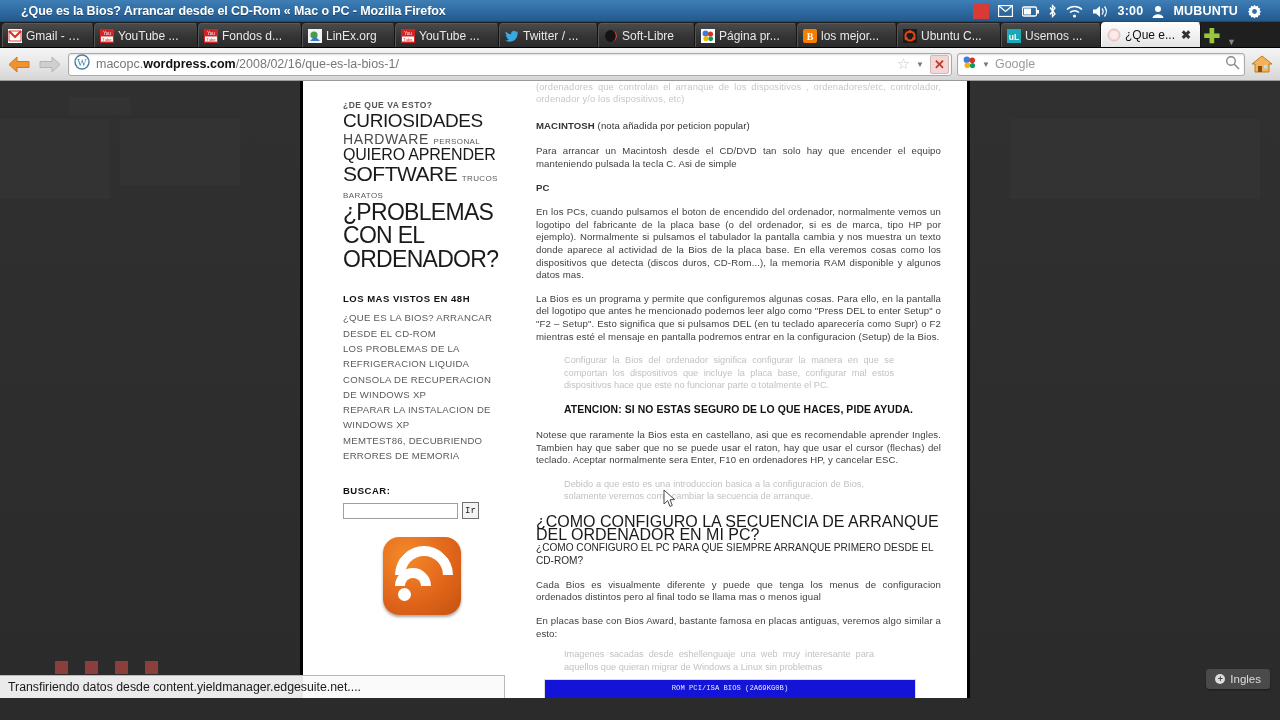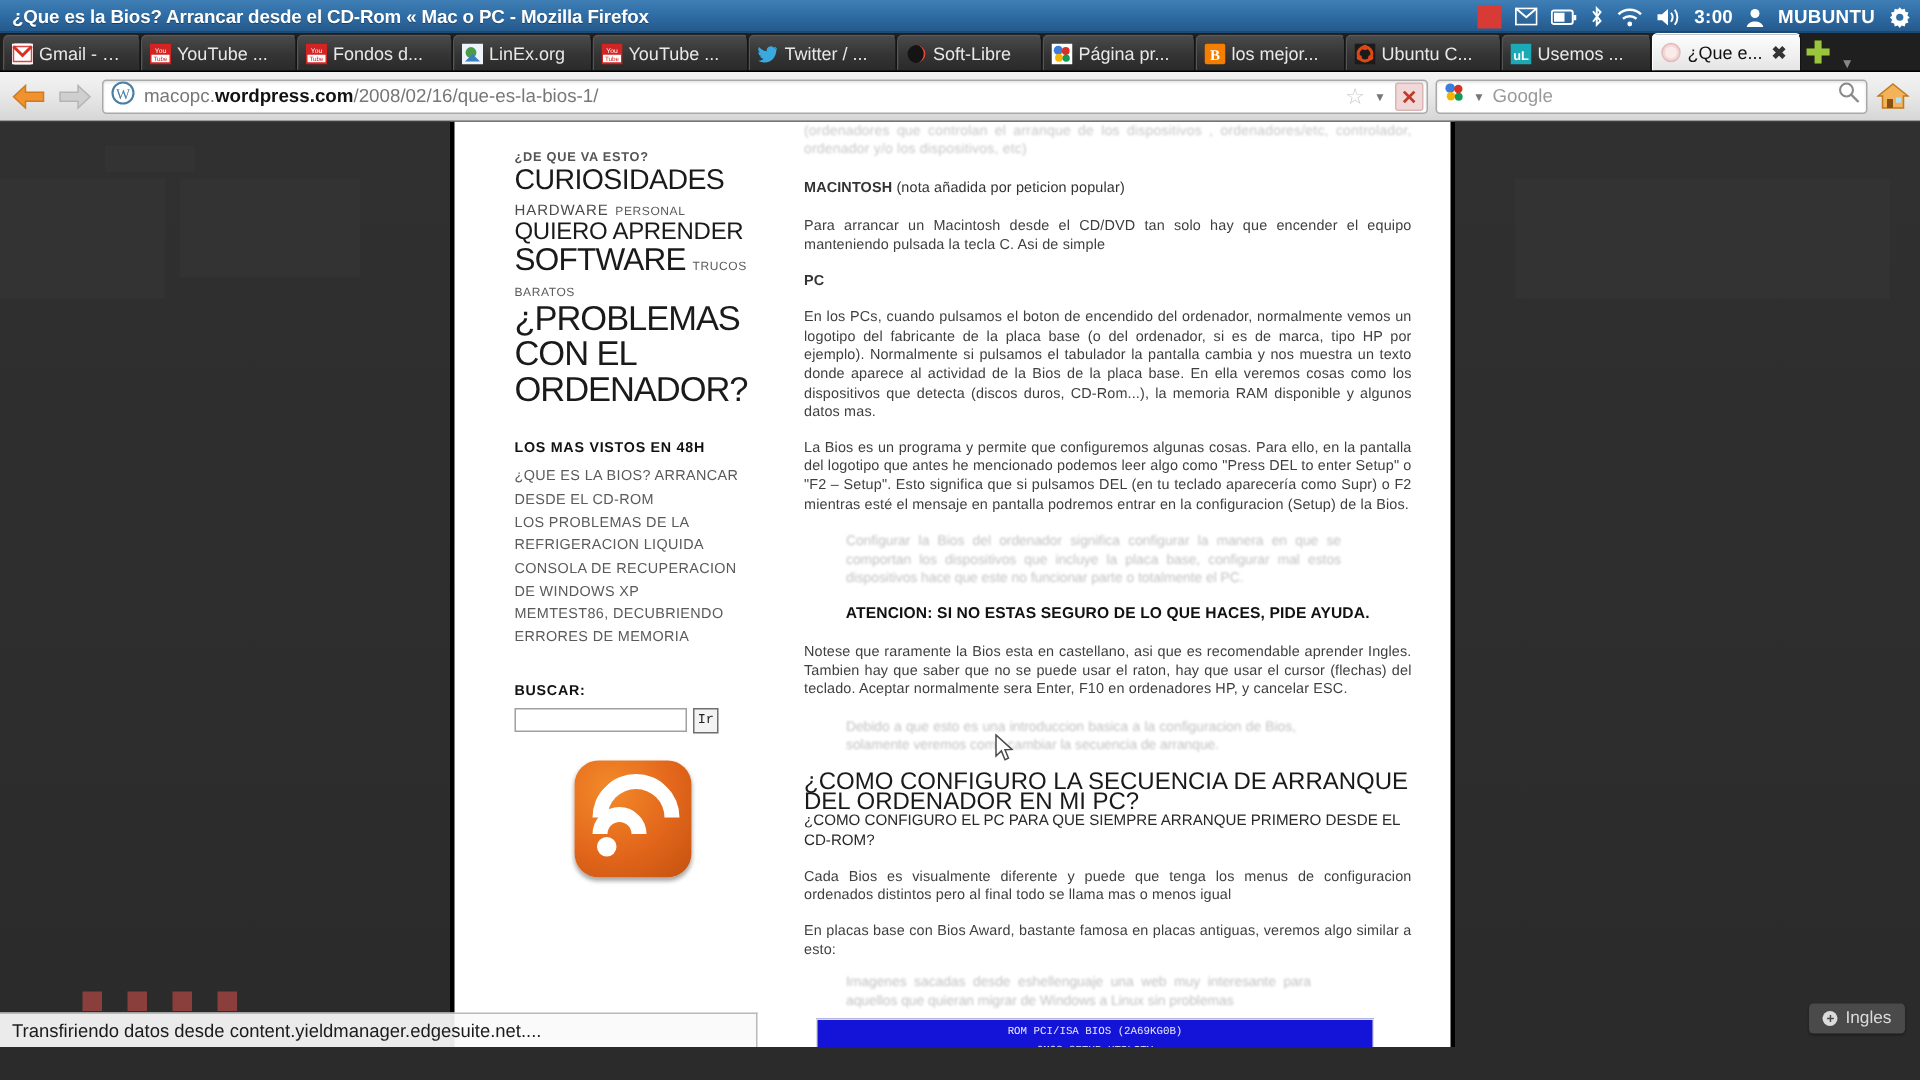--- a/index.html
+++ b/index.html
@@ -13,22 +13,22 @@
   
   #titlebar {
     height: 22px; width: 1280px;
     background: linear-gradient(to bottom, #3f7fb5 0%, #2f6ea6 45%, #25598b 100%);
     display: flex; align-items: center;
     color: #ffffff;
     font-size: 12.5px; font-weight: bold;
     position: relative;
     border-bottom: 1px solid #1d4b77;
   }
-  #titlebar .title { padding-left: 8px; letter-spacing: -0.1px; text-shadow: 0 1px 0 rgba(0,0,0,.35); }
-  #tray { position: absolute; right: 6px; top: 0; height: 22px; display: flex; align-items: center; gap: 9px; }
+  #titlebar .title { padding-left: 21px; letter-spacing: -0.1px; text-shadow: 0 1px 0 rgba(0,0,0,.35); }
+  #tray { position: absolute; right: 18px; top: 0; height: 22px; display: flex; align-items: center; gap: 9px; }
   #tray .tray-item { display: flex; align-items: center; color: #fff; font-size: 12px; }
   .redsq { width: 16px; height: 15px; background: #d83a35; }
   .clock { font-size: 12.5px; font-weight: bold; color: #fff; letter-spacing: .2px; }
   .username { font-size: 12.5px; font-weight: bold; color: #fff; letter-spacing: .2px; }
 
   
   #tabbar {
     height: 26px; width: 1280px; background: #1f1f1f;
     display: flex; align-items: flex-end;
     padding-left: 2px;
@@ -111,21 +111,21 @@
 
   .sb-menu { list-style: none; margin: 0; padding: 0; }
   .sb-menu li { font-size: 9.5px; color: #6f6f6f; letter-spacing: .4px; line-height: 15.6px;
                 font-family: "Liberation Sans", sans-serif; }
   .sb-menu li .nuevo { color: #e23a8e; }
 
   .cloud { margin-top: 14px; line-height: 1.02; color: #1a1a1a; }
   .cloud span { display: inline; vertical-align: baseline; }
   .cw1 { font-size: 8.5px; font-weight: bold; letter-spacing: .5px; color: #555; }
   .cw2 { font-size: 19px; letter-spacing: -0.4px; }
-  .cw3 { font-size: 10px; letter-spacing: .6px; color: #4a4a4a; }
+  .cw3 { font-size: 14px; letter-spacing: .6px; color: #4a4a4a; }
   .cw4 { font-size: 16px; letter-spacing: -0.2px; }
   .cw5 { font-size: 21px; font-weight: normal; letter-spacing: -0.5px; }
   .cw6 { font-size: 8px; letter-spacing: .4px; color: #5a5a5a; }
   .cw7 { font-size: 23px; letter-spacing: -0.7px; }
 
   .sb-head { font-size: 9.5px; font-weight: bold; color: #111; letter-spacing: .5px;
              margin-top: 22px; margin-bottom: 6px; }
   .sb-list { list-style:none; margin:0; padding:0; }
   .sb-list li { font-size: 9.6px; color: #5a5a5a; line-height: 15.3px; letter-spacing: .25px; }
 
@@ -424,20 +424,21 @@
           <span class="cw6">TRUCOS</span>
           <span class="cw6">BARATOS</span>
           <span class="cw7">¿PROBLEMAS CON EL ORDENADOR?</span>
         </div>
 
         <div class="sb-head">LOS MAS VISTOS EN 48H</div>
         <ul class="sb-list">
           <li>¿QUE ES LA BIOS? ARRANCAR DESDE EL CD-ROM</li>
           <li>LOS PROBLEMAS DE LA REFRIGERACION LIQUIDA</li>
           <li>CONSOLA DE RECUPERACION DE WINDOWS XP</li>
+          <li>REPARAR LA INSTALACION DE WINDOWS XP</li>
           <li>MEMTEST86, DECUBRIENDO ERRORES DE MEMORIA</li>
         </ul>
 
         <div class="sb-head">BUSCAR:</div>
         <div class="searchwrap">
           <div class="searchbox"></div>
           <div class="gobtn">Ir</div>
         </div>
 
         <div class="rssblock">

